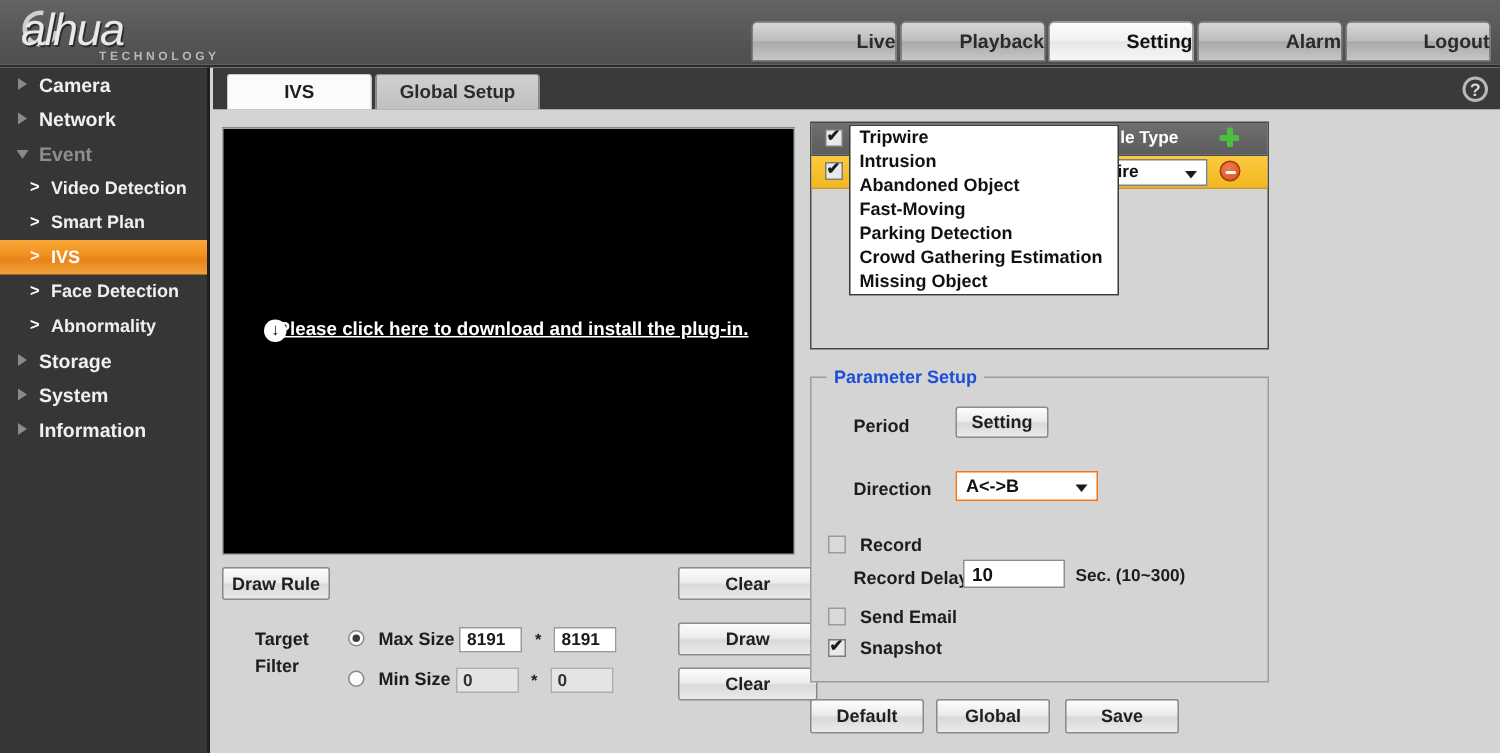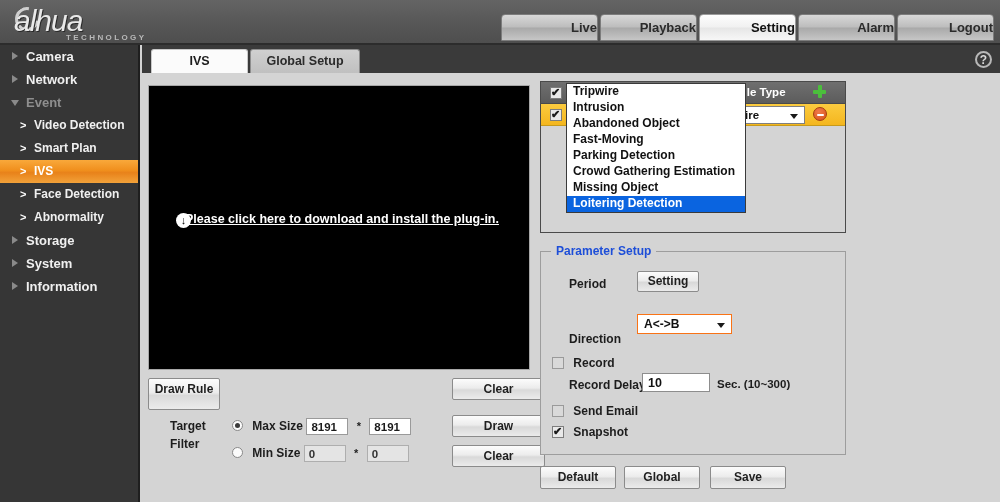--- a/index.html
+++ b/index.html
@@ -131,21 +131,21 @@
     text-align: center; font-weight: bold;
   }
 
   
   .btn {
     display: inline-block; text-align: center; font-size: 12px; font-weight: bold;
     color: #1f1f1f; cursor: pointer; user-select: none;
     background: linear-gradient(to bottom, #fcfcfc 0%, #ececec 45%, #d9d9d9 55%, #ebebeb 100%);
     border: 1px solid #8b8b8b; border-radius: 2px;
   }
-  .draw-rule { position: absolute; left: 6px; top: 305px; width: 72px; height: 32px; line-height: 20px; }
+  .draw-rule { position: absolute; left: 6px; top: 305px; width: 72px; height: 22px; line-height: 20px; }
   .right-btn { position: absolute; left: 310px; width: 93px; height: 22px; line-height: 20px; }
   .rb1 { top: 305px; } .rb2 { top: 342px; } .rb3 { top: 372px; }
 
   .tf-label {
     position: absolute; left: 28px; font-size: 12px; font-weight: bold; color: #1d1d1d;
   }
   .tf-l1 { top: 346px; } .tf-l2 { top: 364px; }
 
   .radio-row { position: absolute; left: 90px; font-size: 12px; font-weight: bold; color: #1d1d1d; }
   .rr1 { top: 345px; } .rr2 { top: 372px; }
@@ -245,21 +245,21 @@
   .param {
     position: absolute; left: 398px; top: 178px; width: 306px; height: 204px;
     border: 1px solid #9d9d9d; background: #d4d4d4;
   }
   .param-title {
     position: absolute; left: 10px; top: -8px; background: #d4d4d4;
     padding: 0 5px; font-size: 12px; font-weight: bold; color: #1d4ed8;
   }
   .p-lbl { position: absolute; font-size: 12px; font-weight: bold; color: #1d1d1d; }
   .lbl-period { left: 28px; top: 25px; }
-  .lbl-dir { left: 28px; top: 80px; }
+  .lbl-dir { left: 28px; top: 67px; }
   .btn-setting {
     position: absolute; left: 96px; top: 19px; width: 62px; height: 21px; line-height: 19px;
   }
   .dir-select {
     position: absolute; left: 96px; top: 62px; width: 95px; height: 20px;
     background: #fff; border: 1px solid #f97316;
     font-size: 12px; font-weight: bold; color: #111;
     line-height: 19px; padding-left: 6px; cursor: pointer;
   }
   .dir-select .sel-arrow { top: 8px; }
@@ -452,14 +452,13 @@
 </div>
 
 <div class="dropdown">
   <div class="dd-item">Tripwire</div>
   <div class="dd-item">Intrusion</div>
   <div class="dd-item">Abandoned Object</div>
   <div class="dd-item">Fast-Moving</div>
   <div class="dd-item">Parking Detection</div>
   <div class="dd-item">Crowd Gathering Estimation</div>
   <div class="dd-item">Missing Object</div>
-  <div class="dd-item sel">Loitering Detection</div>
 </div>
 
 </body></html>

